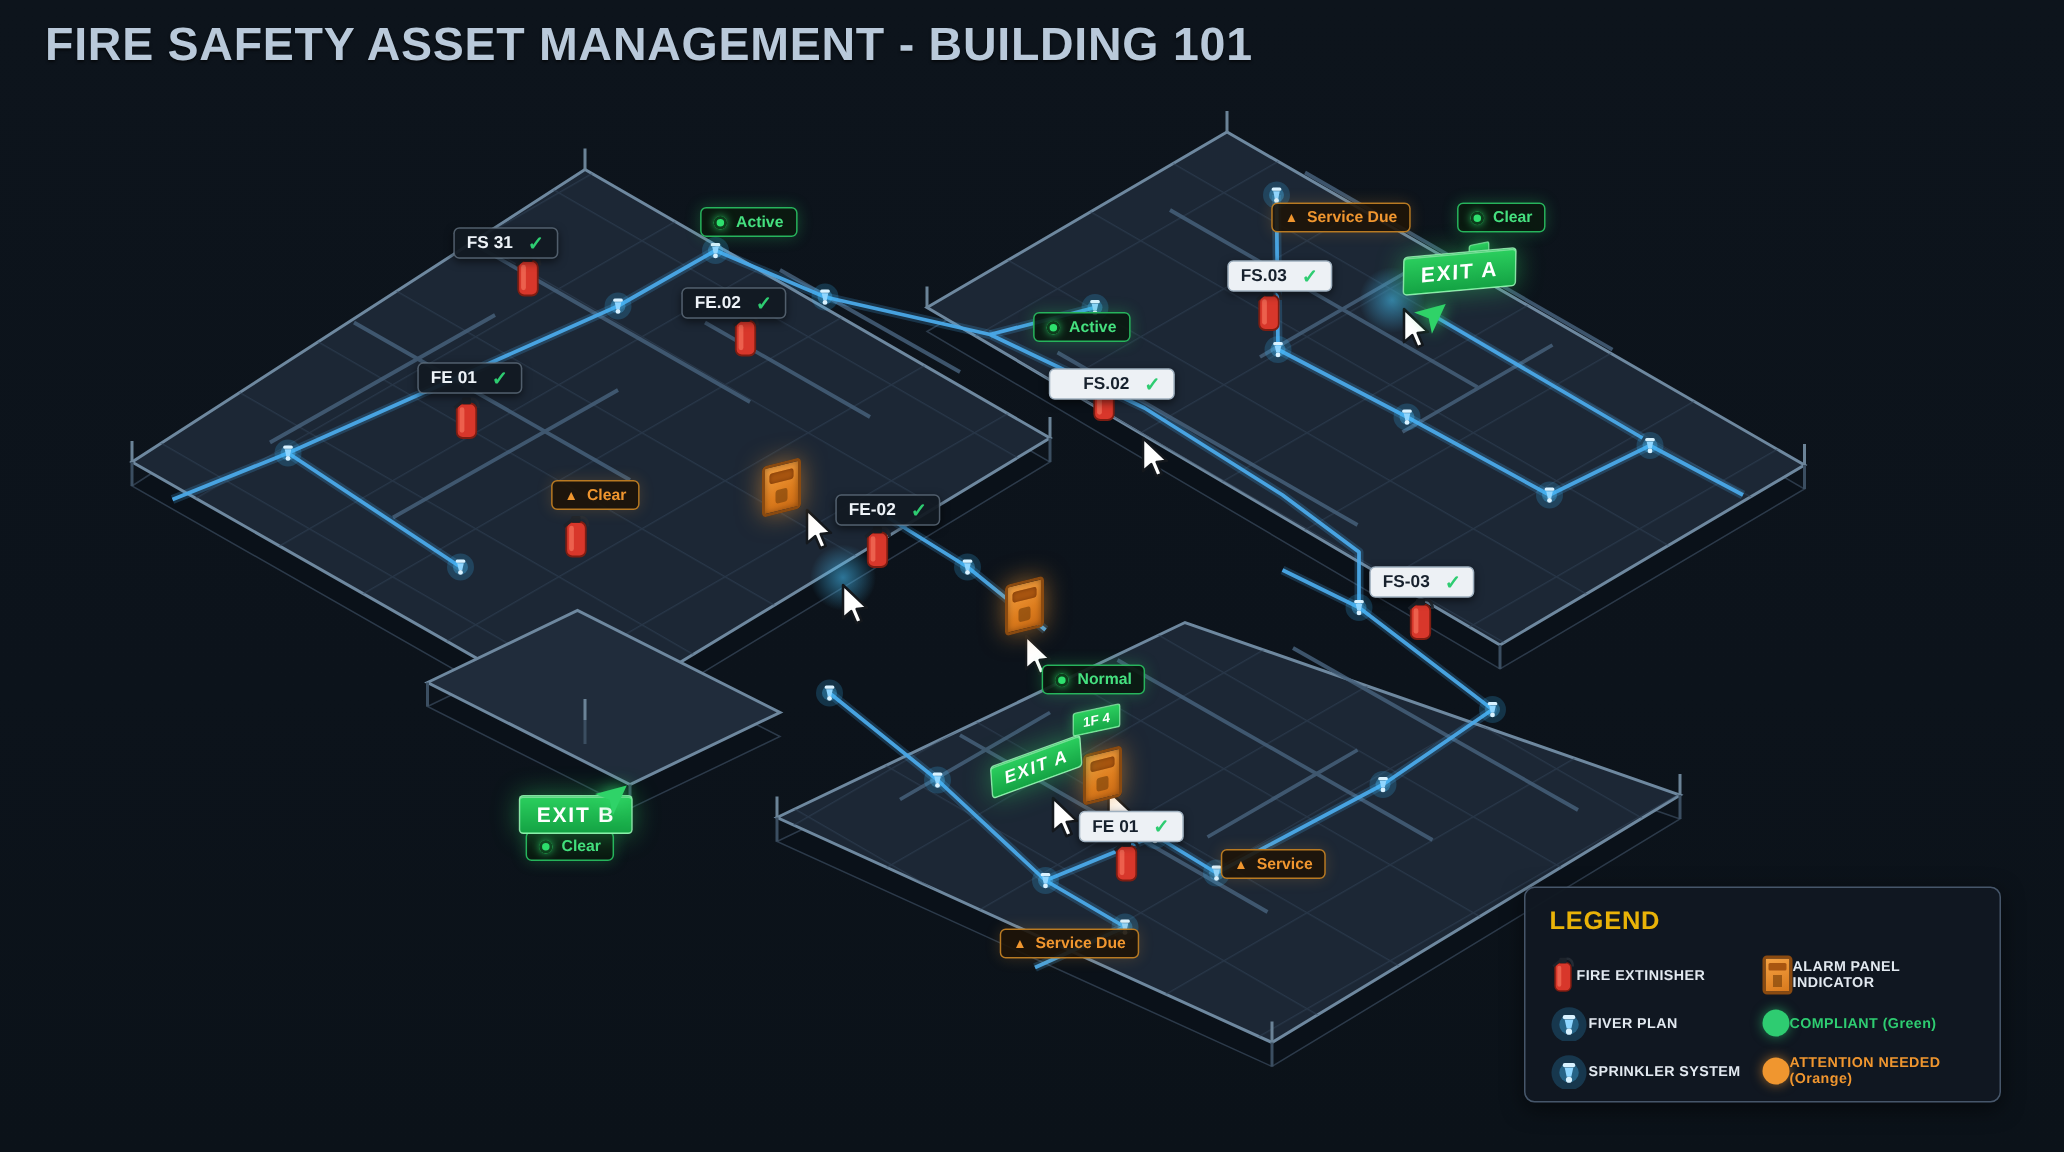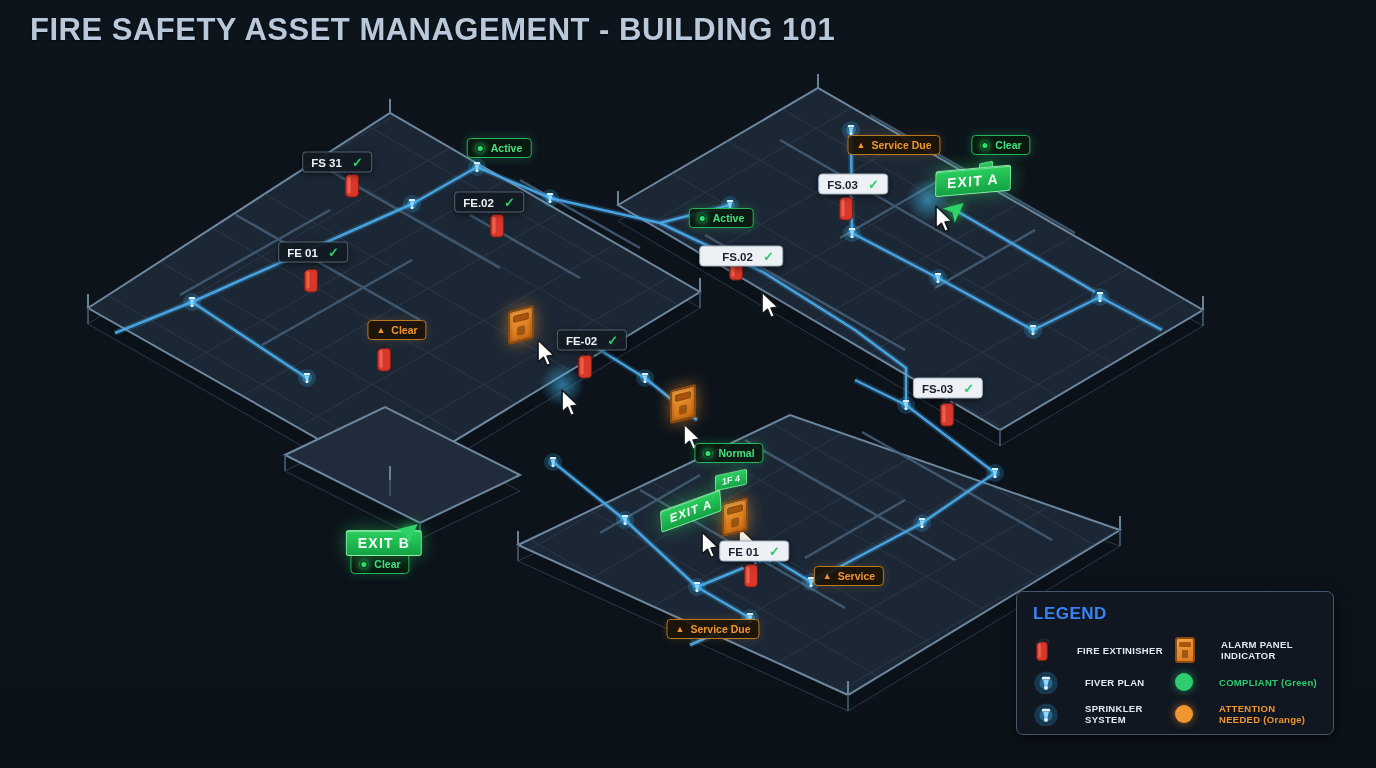--- a/index.html
+++ b/index.html
@@ -24,23 +24,23 @@
   .exit.tilt{transform:translate(-50%,-50%) rotate(-5deg) skewX(-6deg);}
   .exit.iso{transform:translate(-50%,-50%) rotate(-4deg) skewY(-16deg) scaleX(.95);font-size:12px;padding:3px 9px;}
   .exit-arrow{position:absolute;transform:translate(-50%,-50%) rotate(var(--r,-40deg));color:#2fd368;font-size:26px;font-weight:700;text-shadow:0 0 10px rgba(47,211,104,.85);z-index:4;line-height:1;}
   .minitag{position:absolute;transform:translate(-50%,-50%) skewY(-12deg);background:linear-gradient(180deg,#2bcf5e,#17a648);color:#fff;font-size:9px;font-weight:700;padding:2px 6px;border-radius:2px;border:1px solid rgba(200,255,215,.5);box-shadow:0 0 8px rgba(46,210,100,.4);white-space:nowrap;z-index:4;min-width:10px;min-height:8px;}
 
   .alarm-panel{position:absolute;width:26px;height:34px;transform:translate(-50%,-50%) skewY(-14deg);background:linear-gradient(160deg,#f5a243,#dd7d1e 60%,#c96a15);border:2px solid #8a4a10;border-radius:3px;box-shadow:0 0 16px rgba(240,150,50,.55),inset 0 0 4px rgba(0,0,0,.35);z-index:3;}
   .alarm-panel::before{content:"";position:absolute;left:3px;right:3px;top:4px;height:7px;background:#a85510;border-radius:2px;box-shadow:inset 0 0 3px #7c3a08;}
   .alarm-panel::after{content:"";position:absolute;left:7px;right:7px;top:16px;bottom:5px;background:rgba(130,70,12,.7);border-radius:2px;}
 
   .legend{position:absolute;left:1016px;top:591px;width:318px;height:144px;background:rgba(17,24,33,.96);border:1px solid #46566a;border-radius:7px;padding:12px 16px 10px;z-index:6;box-shadow:0 4px 14px rgba(0,0,0,.5);}
-  .legend h2{margin:0 0 10px;font-size:17px;font-weight:700;color:#3b82f6;letter-spacing:.5px;}
+  .legend h2{margin:0 0 10px;font-size:17px;font-weight:700;color:#eab308;letter-spacing:.5px;}
   .legend-grid{display:grid;grid-template-columns:132px 1fr;grid-auto-rows:32px;column-gap:10px;align-items:center;}
-  .legend-item{display:flex;align-items:center;gap:26px;}
+  .legend-item{display:flex;align-items:center;gap:0;}
   .legend-item .llabel{font-size:9.5px;font-weight:700;color:#e2e9f0;letter-spacing:.3px;}
   .legend-item .llabel.text-green{color:var(--green,#2ecc71);}
   .legend-item .llabel.text-orange{color:var(--orange,#f0962f);}
   .li-panel{width:20px;height:26px;background:linear-gradient(160deg,#f5a243,#d8791c);border:2px solid #8a4a10;border-radius:3px;position:relative;flex:0 0 auto;}
   .li-panel::before{content:"";position:absolute;left:2px;right:2px;top:3px;height:5px;background:#a85510;border-radius:1px;}
   .li-panel::after{content:"";position:absolute;left:5px;right:5px;top:11px;bottom:3px;background:rgba(130,70,12,.7);}
   .li-dot{width:18px;height:18px;border-radius:50%;flex:0 0 auto;}
   .li-dot.green{background:var(--green,#2ecc71);box-shadow:0 0 8px rgba(46,204,113,.6);}
   .li-dot.orange{background:var(--orange,#f0962f);box-shadow:0 0 8px rgba(240,150,47,.6);}
   .li-svg{flex:0 0 auto;}

